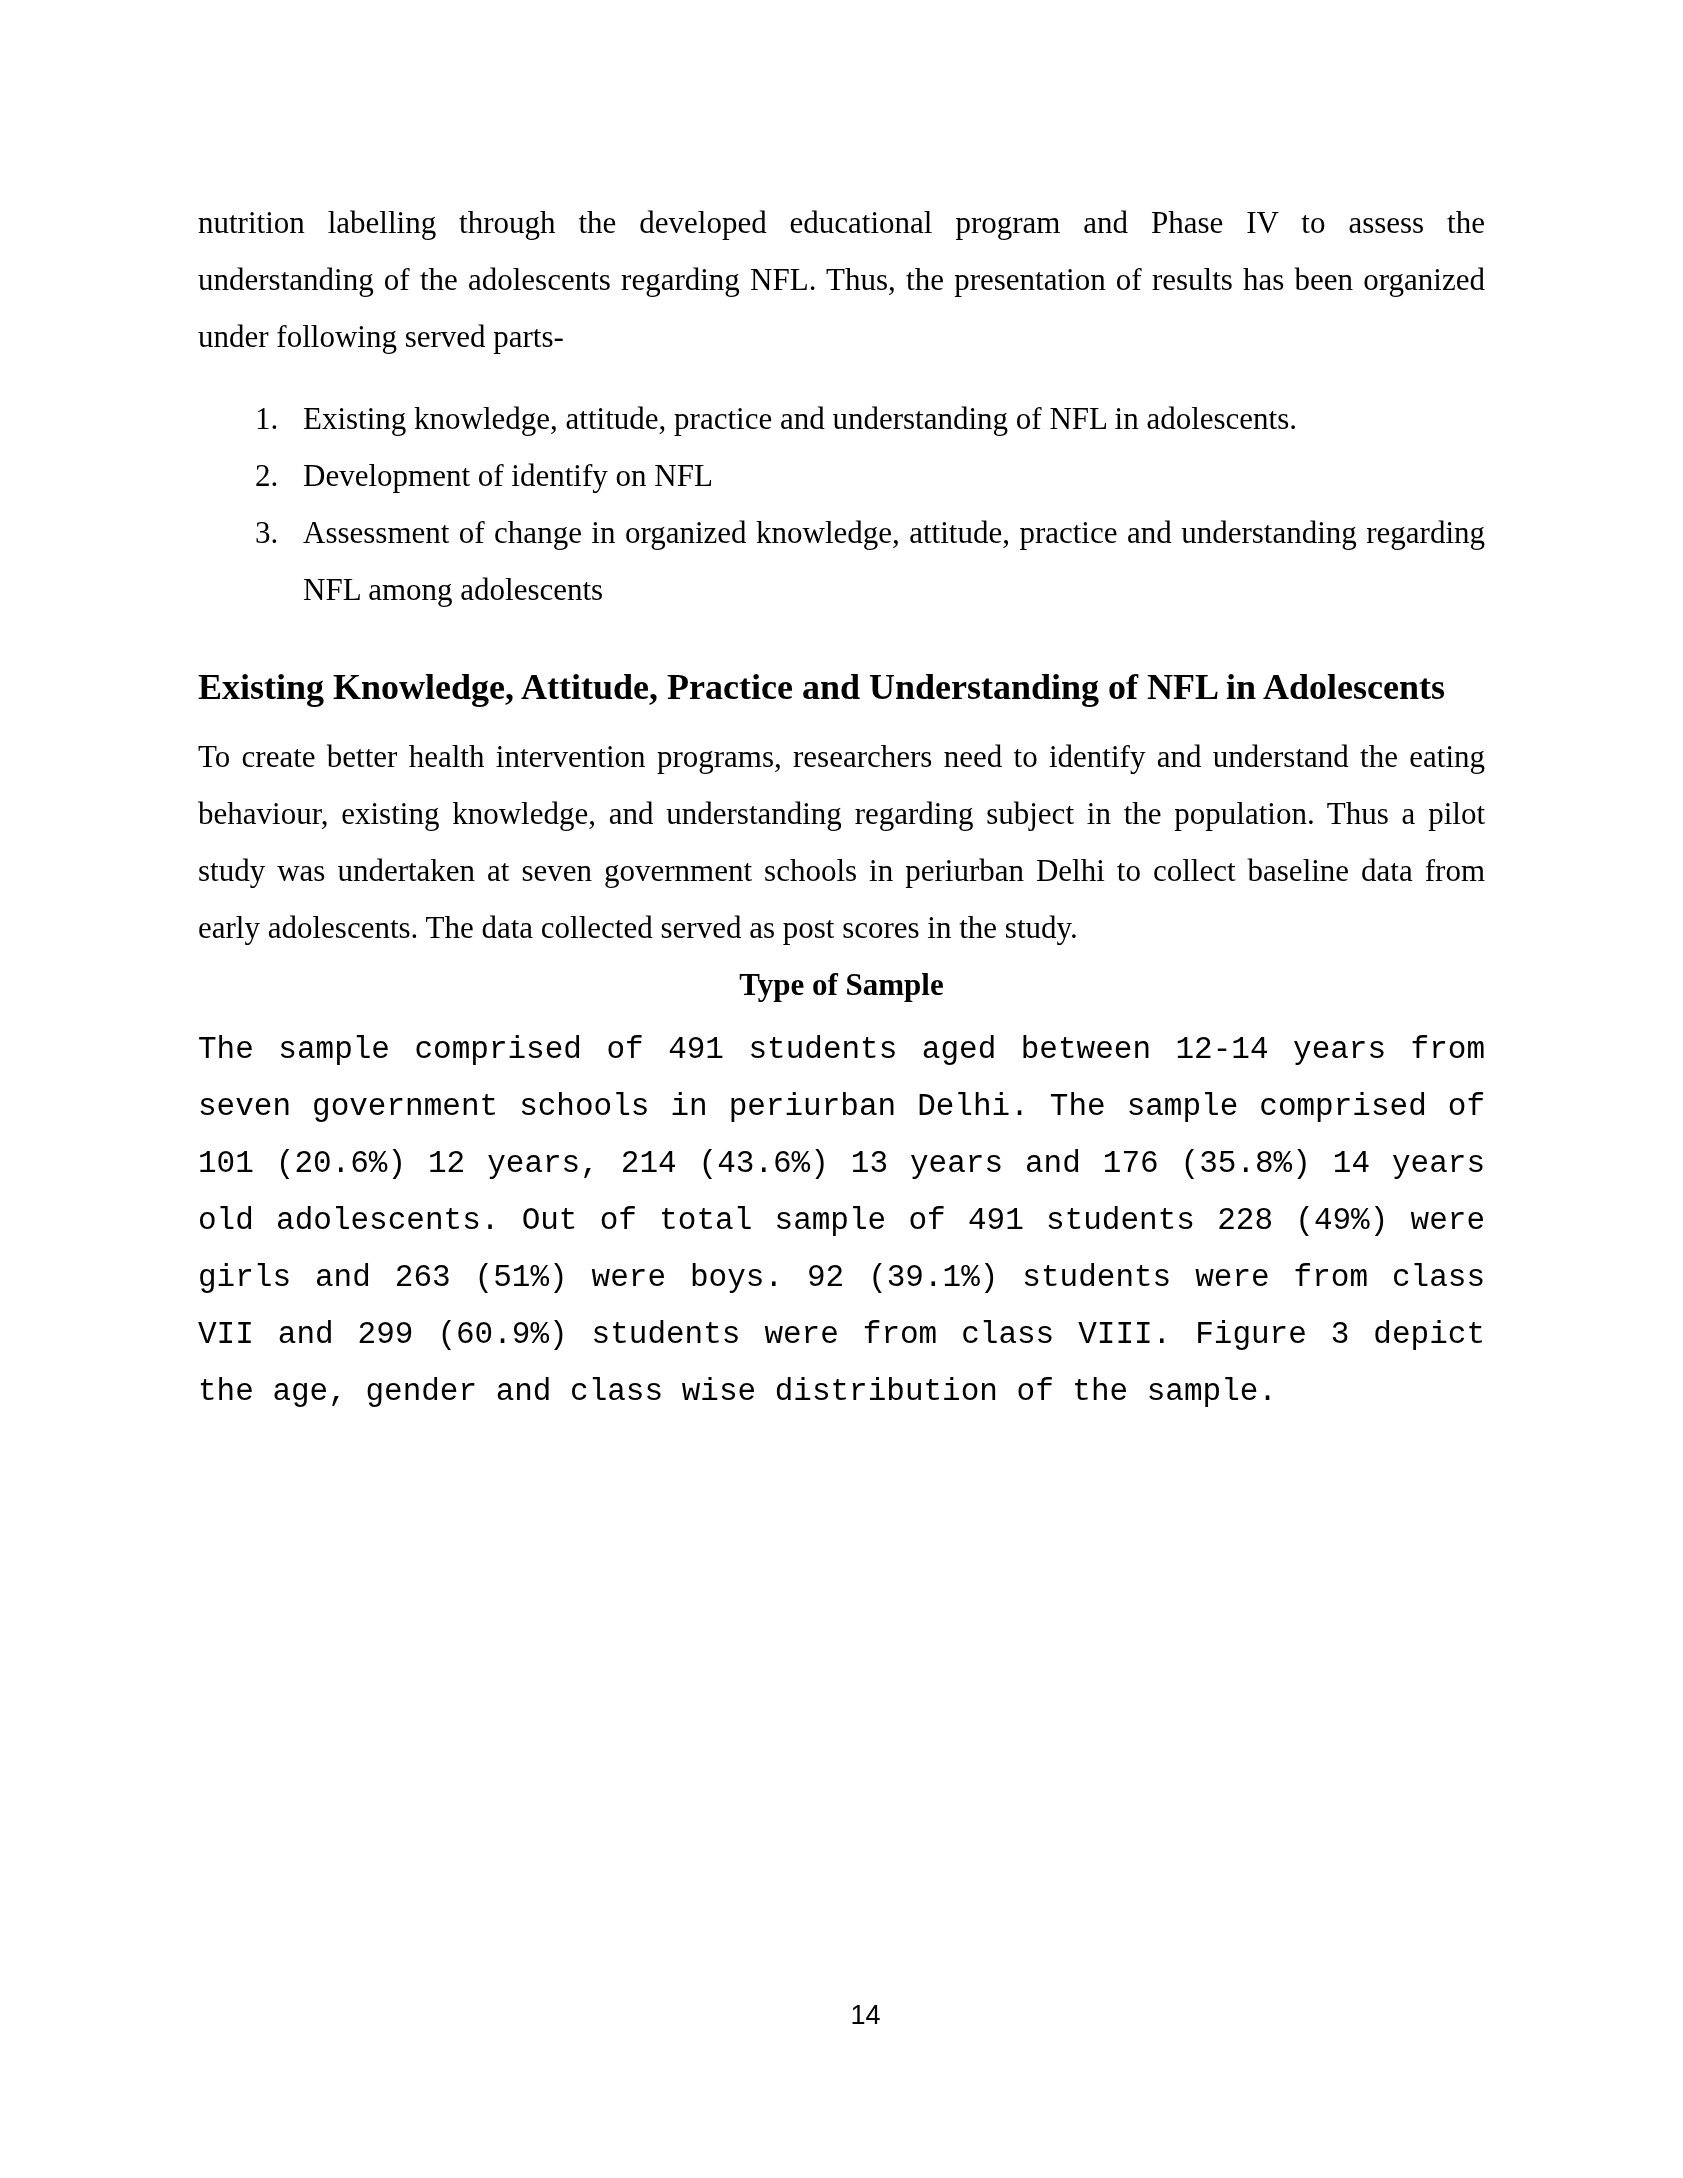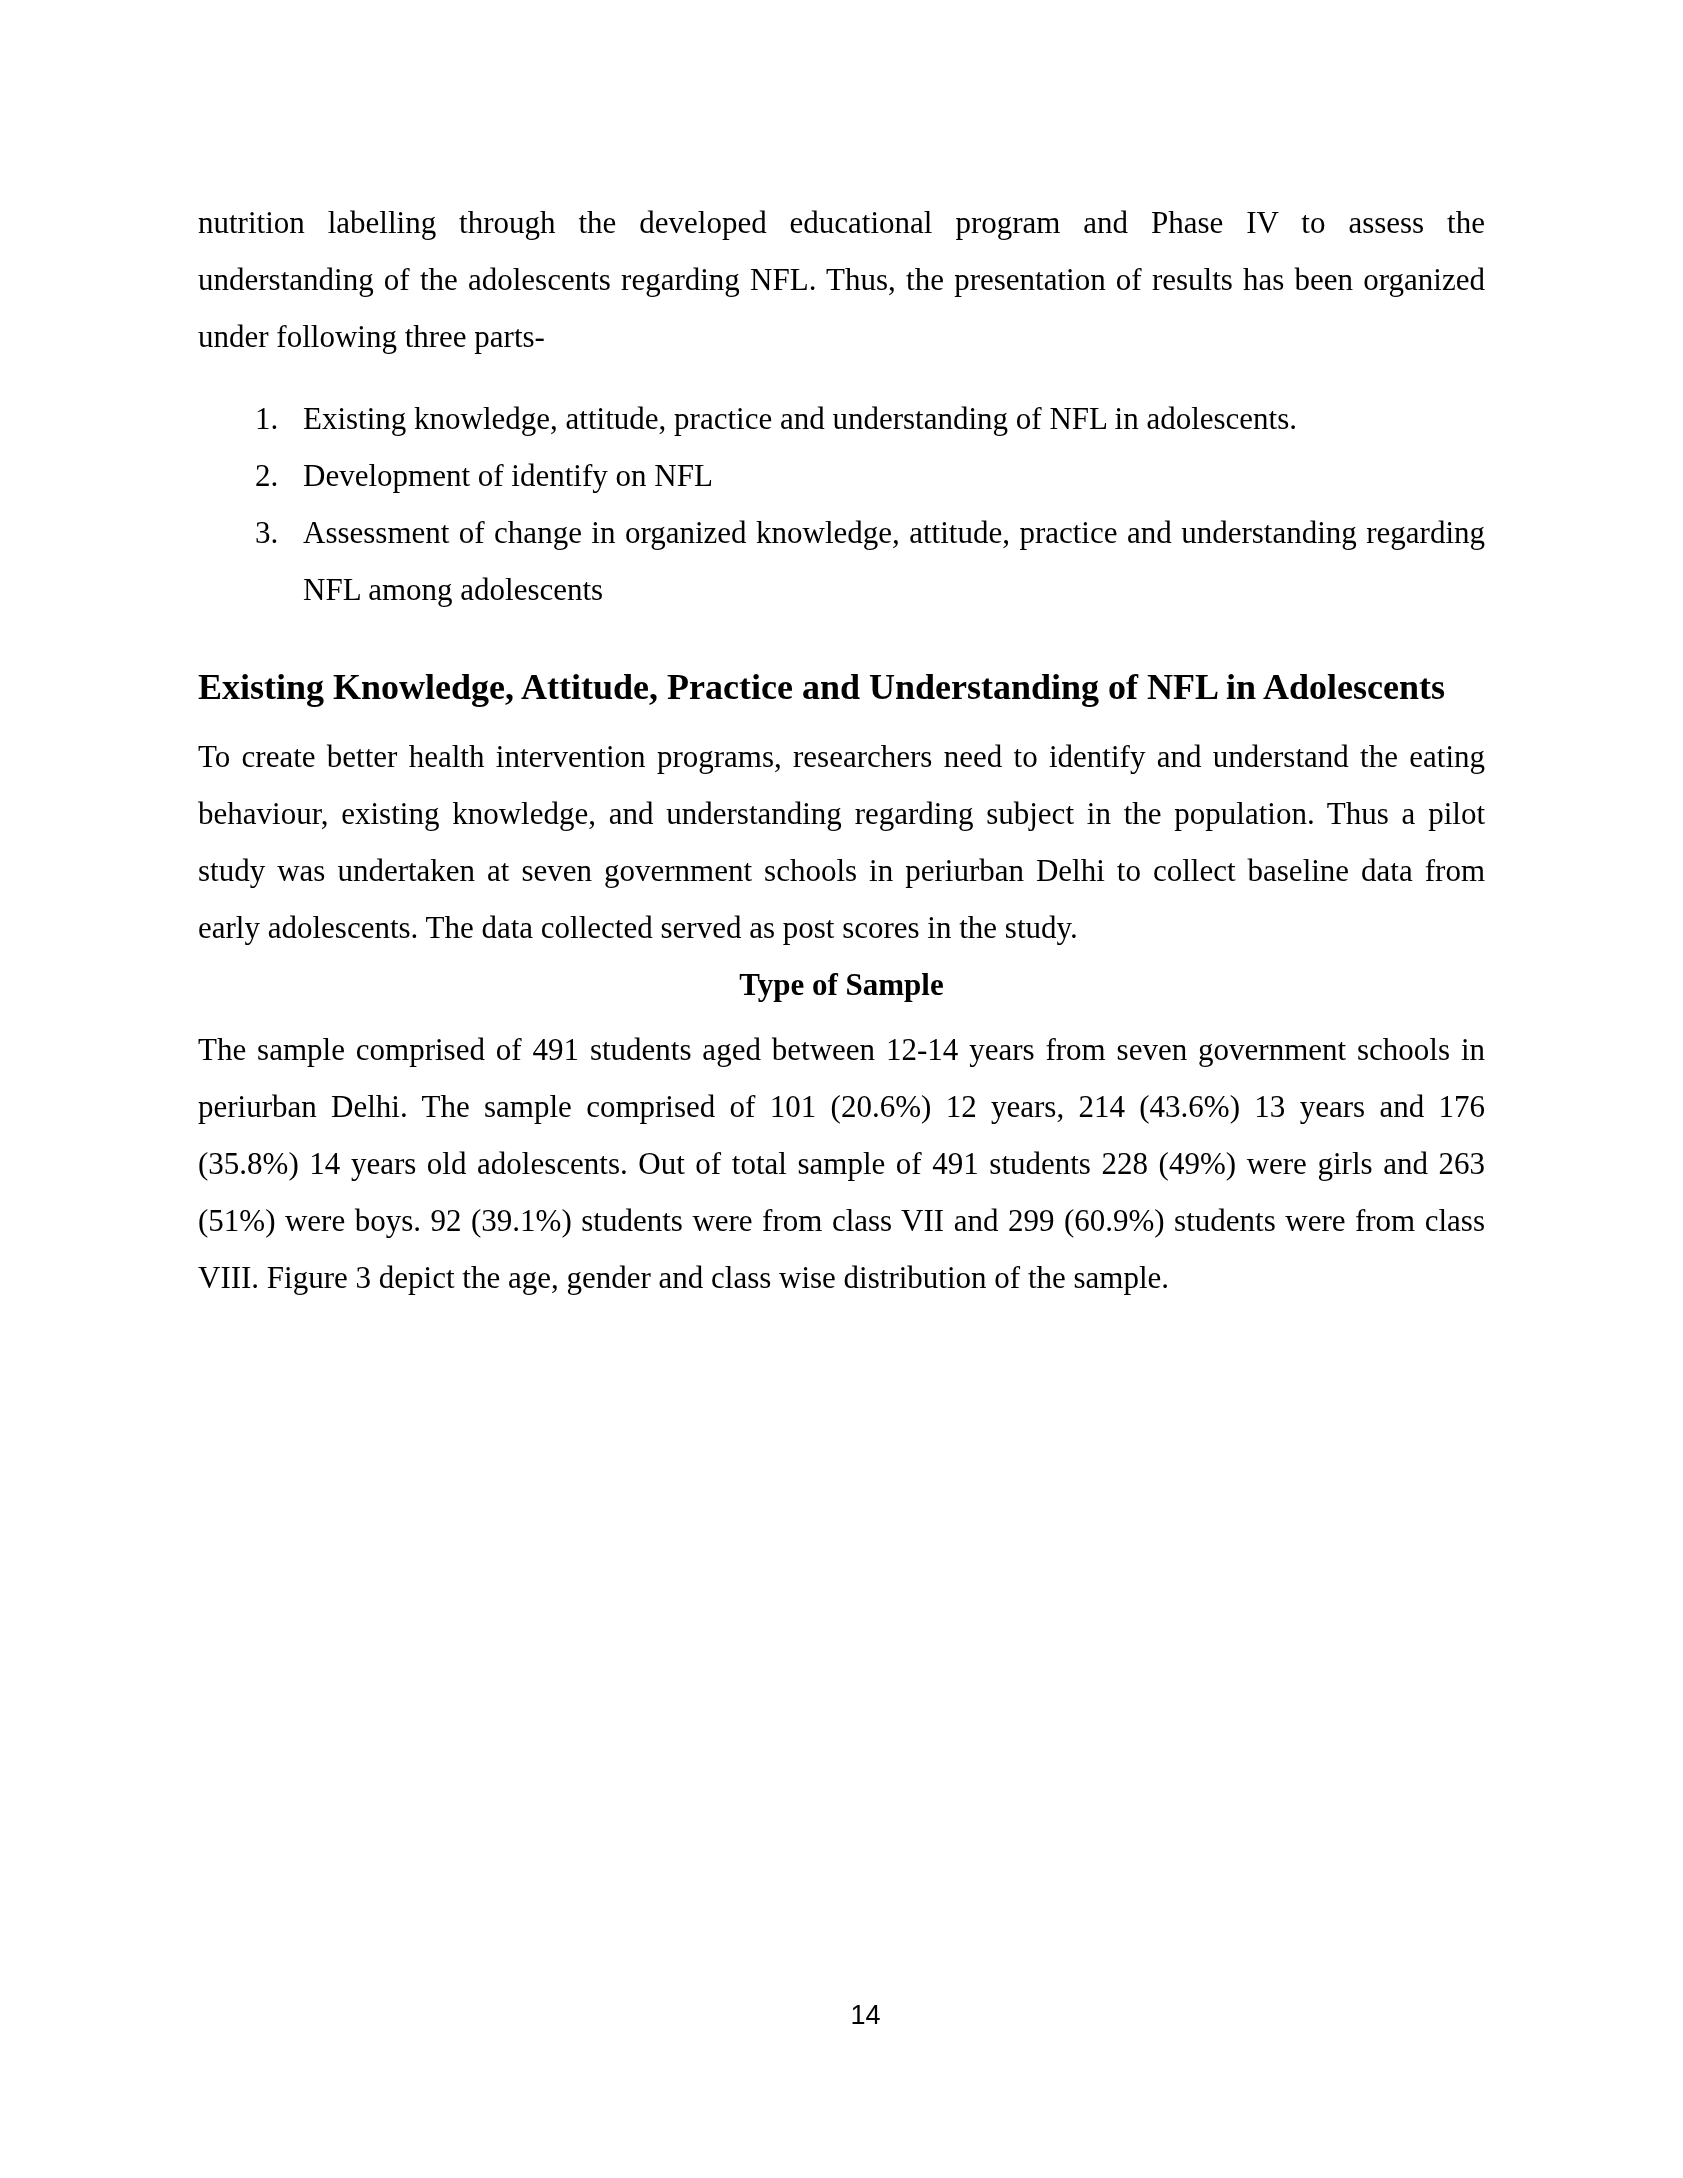--- a/index.html
+++ b/index.html
@@ -59,37 +59,38 @@
   }
   .subheading {
     font-weight: bold;
     font-size: 31px;
     line-height: 57px;
     margin: 0;
     text-align: center;
   }
   .para.after-sub {
     margin-top: 8px;
+    font-family: Liberation Mono, monospace;
   }
   .page-number {
     position: absolute;
     left: 0;
     width: 1683px;
     top: 2000px;
     text-align: center;
     font-family: "Liberation Sans", "DejaVu Sans", sans-serif;
     font-size: 27px;
     padding-left: 24px;
   }
 </style>
 </head>
 <body>
 
 <div class="page">
-  <p class="para last-line-left">nutrition labelling through the developed educational program and Phase IV to assess the understanding of the adolescents regarding NFL. Thus, the presentation of results has been organized under following three parts-</p>
+  <p class="para last-line-left">nutrition labelling through the developed educational program and Phase IV to assess the understanding of the adolescents regarding NFL. Thus, the presentation of results has been organized under following served parts-</p>
 
   <ol class="list">
     <li class="list-item">
       <span class="num">1.</span>
       <span>Existing knowledge, attitude, practice and understanding of NFL in adolescents.</span>
     </li>
     <li class="list-item">
       <span class="num">2.</span>
       <span>Development of identify on NFL</span>
     </li>

